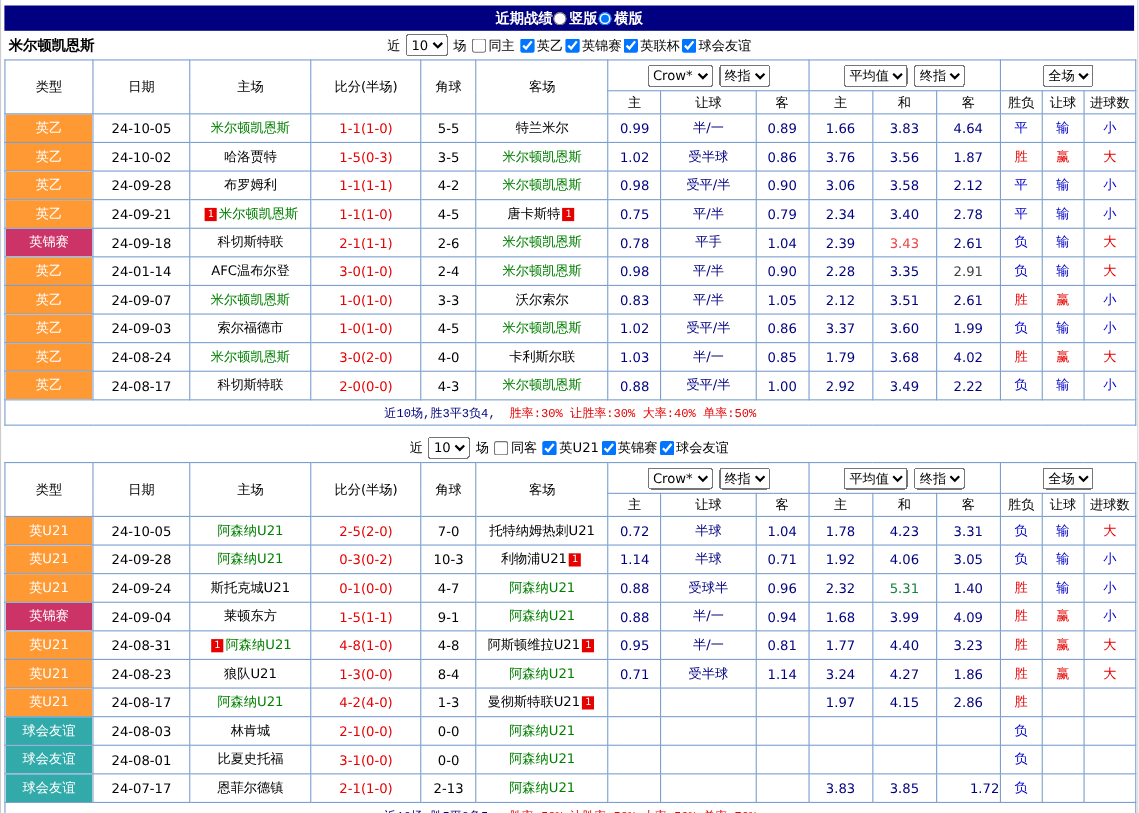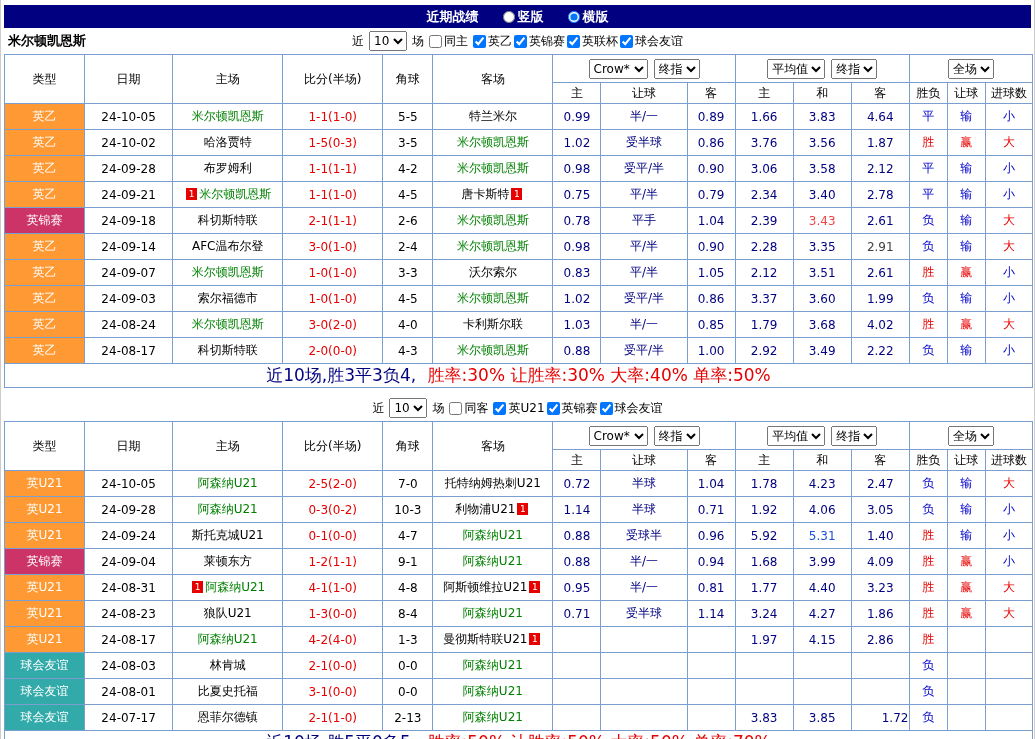--- a/index.html
+++ b/index.html
@@ -1,39 +1,39 @@
 <!DOCTYPE html>
 <html><head>
 <meta charset="utf-8">
 <style>
   html,body{margin:0;padding:0;}
   body{width:1035px;background:#fff;color:#000;
        font-family:"DejaVu Sans","Liberation Sans",sans-serif;font-size:12px;}
   .page{width:1035px;box-sizing:border-box;padding:5px 3px 3px;border-left:1px solid #ccc;border-right:1px solid #ccc;}
-  .topbar{height:23px;display:flex;align-items:center;justify-content:center;gap:24px;
+  .topbar{height:23px;display:flex;align-items:center;justify-content:center;gap:0;
           font-weight:bold;font-size:13px;}
   .topbar label{display:flex;align-items:center;gap:3px;cursor:pointer;font-weight:bold;}
   .topbar input{margin:0;width:12px;height:12px;}
   .filterbar{position:relative;height:26px;display:flex;align-items:center;}
   .team-name{font-weight:bold;font-size:13px;padding-left:4px;position:relative;z-index:2;}
   .filters{position:absolute;left:0;right:0;display:flex;justify-content:center;align-items:center;gap:5px;z-index:1;}
   .filters label.chk{display:flex;align-items:center;gap:2px;cursor:pointer;}
   .filters input[type=checkbox]{margin:0;width:13px;height:13px;}
   select{font-size:12px;height:20px;font-family:inherit;}
   table.stats{border-collapse:collapse;width:1029px;table-layout:fixed;}
   .stats th,.stats td{border:1px solid #7A9ECF;text-align:center;padding:0 2px;
                       overflow:hidden;white-space:nowrap;}
   .stats thead tr.grp th{height:27px;font-weight:normal;}
   .stats thead tr.sub th{height:20px;font-weight:normal;}
   .stats tbody td{height:25px;}
   .stats td.type{color:#fff;}
   .team{cursor:pointer;}
   .badge{display:inline-block;min-width:11px;height:12px;line-height:12px;color:#fff;
          font-size:9px;margin:0 2px;text-align:center;vertical-align:1px;}
-  .summary-cell{height:22px;font-size:17px;}
+  .summary-cell{height:22px;font-size:11px;font-family:Liberation Mono, monospace;}
   .sum-rec{margin-right:6px;}
   .section2{margin-top:7px;}
   .selwrap{display:flex;justify-content:center;gap:6px;align-items:center;}
 </style>
 </head>
 <body>
 
 <div class="page">
 
   <div class="topbar" style="background: rgb(0, 0, 128); color: rgb(255, 255, 255);">
@@ -219,21 +219,21 @@
             <td class="odds" style="color: rgb(0, 0, 128);">1.04</td>
             <td class="odds" style="color: rgb(0, 0, 128);">2.39</td>
             <td class="odds" style="color: #ef4444;">3.43</td>
             <td class="odds" style="color: rgb(0, 0, 128);">2.61</td>
             <td class="result" style="color: rgb(0, 0, 204);">负</td>
             <td class="result" style="color: rgb(0, 0, 204);">输</td>
             <td class="result" style="color: rgb(230, 0, 0);">大</td>
           </tr>
           <tr>
             <td class="type" style="background: rgb(255, 153, 51);">英乙</td>
-            <td class="date">24-09-14</td>
+            <td class="date">24-01-14</td>
             <td class="teamcell"><span class="team">AFC温布尔登</span></td>
             <td class="score" style="color: rgb(230, 0, 0);">3-0(1-0)</td>
             <td class="corner">2-4</td>
             <td class="teamcell"><span class="team" style="color: rgb(0, 128, 0);">米尔顿凯恩斯</span></td>
             <td class="odds" style="color: rgb(0, 0, 128);">0.98</td>
             <td class="odds" style="color: rgb(0, 0, 128);">平/半</td>
             <td class="odds" style="color: rgb(0, 0, 128);">0.90</td>
             <td class="odds" style="color: rgb(0, 0, 128);">2.28</td>
             <td class="odds" style="color: rgb(0, 0, 128);">3.35</td>
             <td class="odds" style="color: #404040;">2.91</td>
@@ -413,21 +413,21 @@
             <td class="date">24-10-05</td>
             <td class="teamcell"><span class="team" style="color: rgb(0, 128, 0);">阿森纳U21</span></td>
             <td class="score" style="color: rgb(230, 0, 0);">2-5(2-0)</td>
             <td class="corner">7-0</td>
             <td class="teamcell"><span class="team">托特纳姆热刺U21</span></td>
             <td class="odds" style="color: rgb(0, 0, 128);">0.72</td>
             <td class="odds" style="color: rgb(0, 0, 128);">半球</td>
             <td class="odds" style="color: rgb(0, 0, 128);">1.04</td>
             <td class="odds" style="color: rgb(0, 0, 128);">1.78</td>
             <td class="odds" style="color: rgb(0, 0, 128);">4.23</td>
-            <td class="odds" style="color: rgb(0, 0, 128);">2.47</td>
+            <td class="odds" style="color: rgb(0, 0, 128);">3.31</td>
             <td class="result" style="color: rgb(0, 0, 204);">负</td>
             <td class="result" style="color: rgb(0, 0, 204);">输</td>
             <td class="result" style="color: rgb(230, 0, 0);">大</td>
           </tr>
           <tr>
             <td class="type" style="background: rgb(255, 153, 51);">英U21</td>
             <td class="date">24-09-28</td>
             <td class="teamcell"><span class="team" style="color: rgb(0, 128, 0);">阿森纳U21</span></td>
             <td class="score" style="color: rgb(230, 0, 0);">0-3(0-2)</td>
             <td class="corner">10-3</td>
@@ -445,49 +445,49 @@
           <tr>
             <td class="type" style="background: rgb(255, 153, 51);">英U21</td>
             <td class="date">24-09-24</td>
             <td class="teamcell"><span class="team">斯托克城U21</span></td>
             <td class="score" style="color: rgb(230, 0, 0);">0-1(0-0)</td>
             <td class="corner">4-7</td>
             <td class="teamcell"><span class="team" style="color: rgb(0, 128, 0);">阿森纳U21</span></td>
             <td class="odds" style="color: rgb(0, 0, 128);">0.88</td>
             <td class="odds" style="color: rgb(0, 0, 128);">受球半</td>
             <td class="odds" style="color: rgb(0, 0, 128);">0.96</td>
-            <td class="odds" style="color: rgb(0, 0, 128);">5.92</td>
-            <td class="odds" style="color: #1d4ed8;">5.31</td>
+            <td class="odds" style="color: rgb(0, 0, 128);">2.32</td>
+            <td class="odds" style="color: #15803d;">5.31</td>
             <td class="odds" style="color: rgb(0, 0, 128);">1.40</td>
             <td class="result" style="color: rgb(230, 0, 0);">胜</td>
             <td class="result" style="color: rgb(0, 0, 204);">输</td>
             <td class="result" style="color: rgb(0, 0, 204);">小</td>
           </tr>
           <tr>
             <td class="type" style="background: rgb(204, 51, 102);">英锦赛</td>
             <td class="date">24-09-04</td>
             <td class="teamcell"><span class="team">莱顿东方</span></td>
-            <td class="score" style="color: rgb(230, 0, 0);">1-2(1-1)</td>
+            <td class="score" style="color: rgb(230, 0, 0);">1-5(1-1)</td>
             <td class="corner">9-1</td>
             <td class="teamcell"><span class="team" style="color: rgb(0, 128, 0);">阿森纳U21</span></td>
             <td class="odds" style="color: rgb(0, 0, 128);">0.88</td>
             <td class="odds" style="color: rgb(0, 0, 128);">半/一</td>
             <td class="odds" style="color: rgb(0, 0, 128);">0.94</td>
             <td class="odds" style="color: rgb(0, 0, 128);">1.68</td>
             <td class="odds" style="color: rgb(0, 0, 128);">3.99</td>
             <td class="odds" style="color: rgb(0, 0, 128);">4.09</td>
             <td class="result" style="color: rgb(230, 0, 0);">胜</td>
             <td class="result" style="color: rgb(230, 0, 0);">赢</td>
             <td class="result" style="color: rgb(0, 0, 204);">小</td>
           </tr>
           <tr>
             <td class="type" style="background: rgb(255, 153, 51);">英U21</td>
             <td class="date">24-08-31</td>
             <td class="teamcell"><span class="badge" style="background: rgb(230, 0, 0);">1</span><span class="team" style="color: rgb(0, 128, 0);">阿森纳U21</span></td>
-            <td class="score" style="color: rgb(230, 0, 0);">4-1(1-0)</td>
+            <td class="score" style="color: rgb(230, 0, 0);">4-8(1-0)</td>
             <td class="corner">4-8</td>
             <td class="teamcell"><span class="team">阿斯顿维拉U21</span><span class="badge" style="background: rgb(230, 0, 0);">1</span></td>
             <td class="odds" style="color: rgb(0, 0, 128);">0.95</td>
             <td class="odds" style="color: rgb(0, 0, 128);">半/一</td>
             <td class="odds" style="color: rgb(0, 0, 128);">0.81</td>
             <td class="odds" style="color: rgb(0, 0, 128); margin-left: 38px;">1.77</td>
             <td class="odds" style="color: rgb(0, 0, 128);">4.40</td>
             <td class="odds" style="color: rgb(0, 0, 128);">3.23</td>
             <td class="result" style="color: rgb(230, 0, 0);">胜</td>
             <td class="result" style="color: rgb(230, 0, 0);">赢</td>

